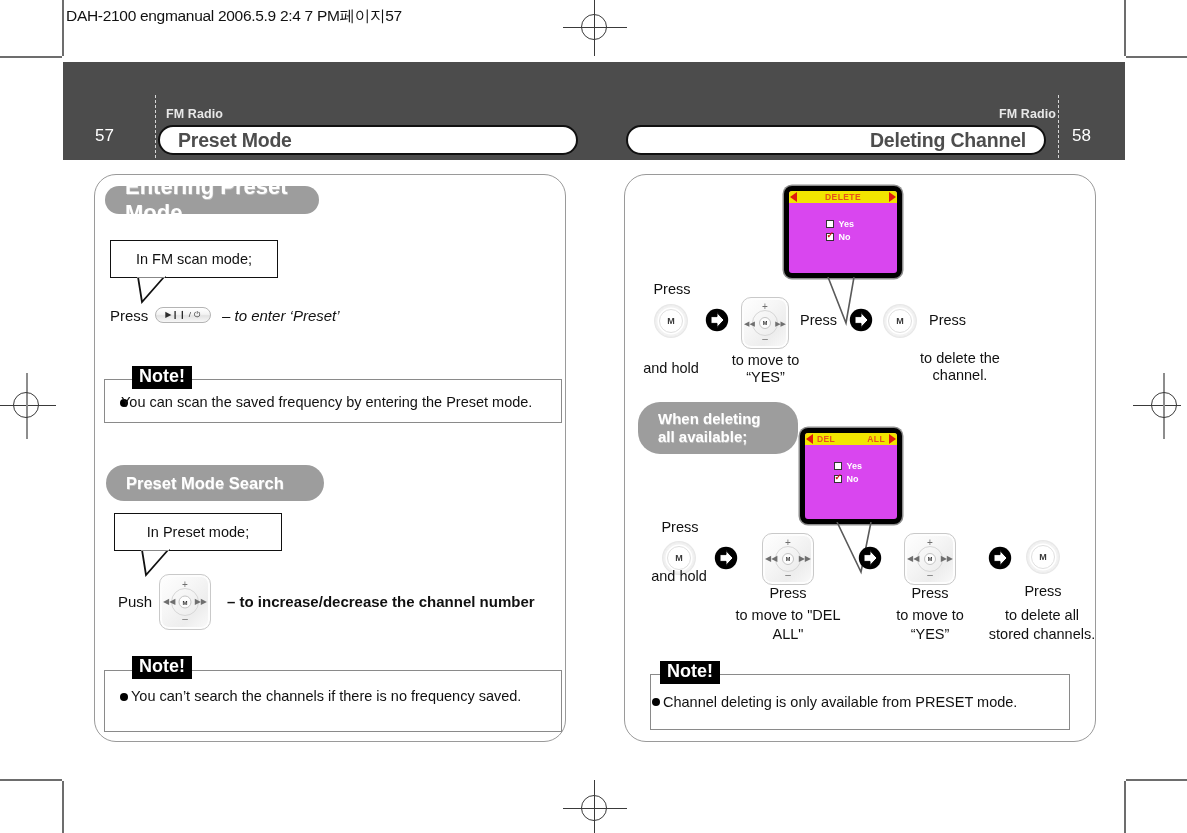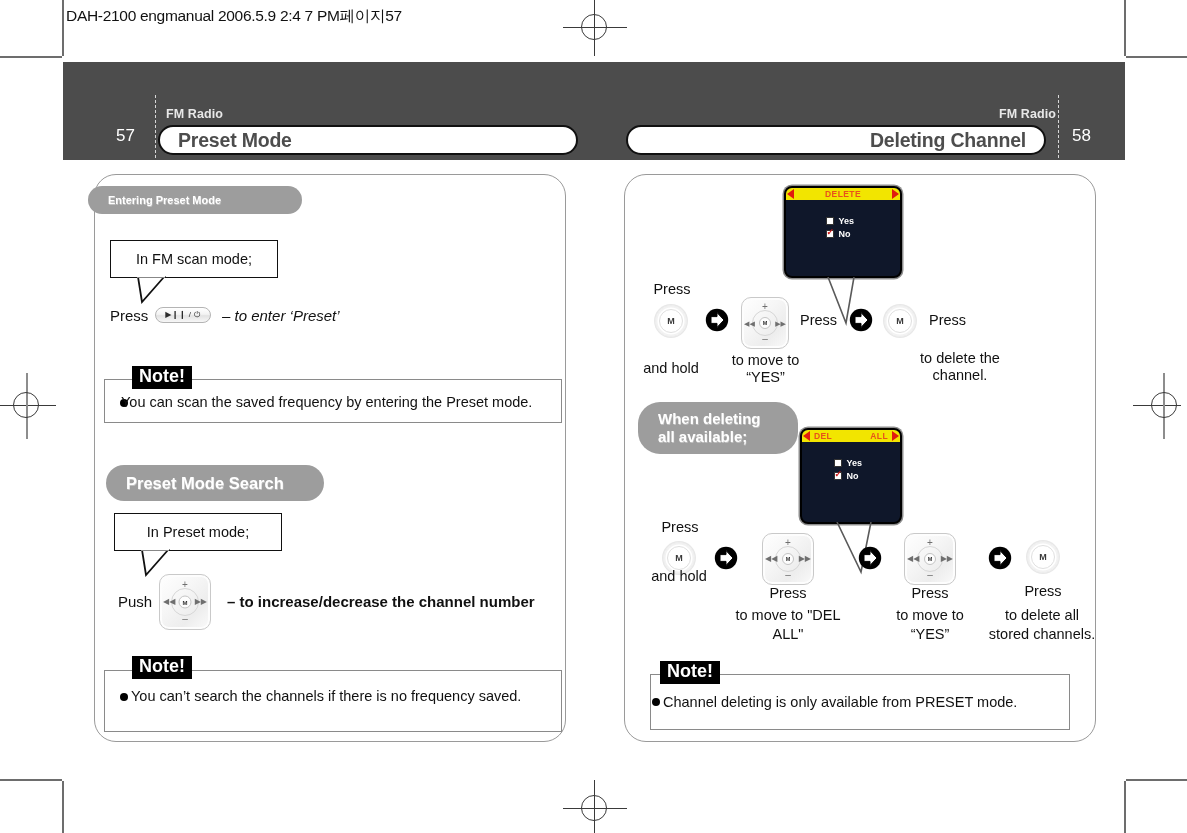--- a/index.html
+++ b/index.html
@@ -29,21 +29,21 @@
   }
 
   
   .header-band {
     position:absolute; left:63px; top:62px; width:1062px; height:98px;
     background:#4c4c4c;
   }
   .folio {
     position:absolute; color:#fff; font-size:17px; font-weight:400;
   }
-  .folio-left  { left:116px; top:126px; }
+  .folio-left  { left:95px; top:126px; }
   .folio-right { left:1072px; top:126px; }
   .dotted-sep {
     position:absolute; top:95px; width:1px; height:65px;
     background-image:linear-gradient(#d7d7d7 52%, rgba(0,0,0,0) 0%);
     background-size:1px 5px; background-repeat:repeat-y;
   }
   .dotted-left  { left:155px; }
   .dotted-right { left:1058px; }
 
   .kicker {
@@ -175,22 +175,22 @@
     border-radius:50%; border:1px solid #e0e0e0;
   }
   .mkey span { position:relative; z-index:2; }
 
   
   .arrow-chip { position:absolute; }
 
   
   .lcd {
     position:absolute;
-    background:#0f172a;
-    border:2px solid #000000;
+    background:#d946ef;
+    border:5px solid #000000;
     border-radius:8px;
     box-shadow:0 0 0 1.5px #8d8d8d;
     overflow:hidden;
   }
   .lcd-title {
     position:absolute; left:0; right:0; top:0;
     height:12px;
     background:#f2e500;
     display:flex; align-items:center; justify-content:center;
     color:#e8521a; font-size:8.5px; font-weight:700;
@@ -277,21 +277,21 @@
 
 <div class="title-plate plate-left">
   <span>Preset Mode</span>
 </div>
 <div class="title-plate plate-right">
   <span>Deleting Channel</span>
 </div>
 
 <div class="page-frame frame-left"></div>
 
-<div class="pill" style="left:88px; top:186px; width:214px; height:28px; font-size:11px;">
+<div class="pill" style="left:105px; top:186px; width:214px; height:28px; font-size:22px;">
   <span>Entering Preset Mode</span>
 </div>
 
 <div class="balloon" style="left:110px; top:240px; width:168px; height:38px;">
   <span>In FM scan mode;</span>
 </div>
 <svg class="balloon-tail" style="left:128px; top:276px; width:44px; height:28px;" viewBox="0 0 44 28">
   <polygon points="10,1 36,1 14,26" fill="#ffffff" stroke="#111" stroke-width="1.8"></polygon>
   <line x1="9" y1="0" x2="37" y2="0" stroke="#ffffff" stroke-width="3"></line>
 </svg>

